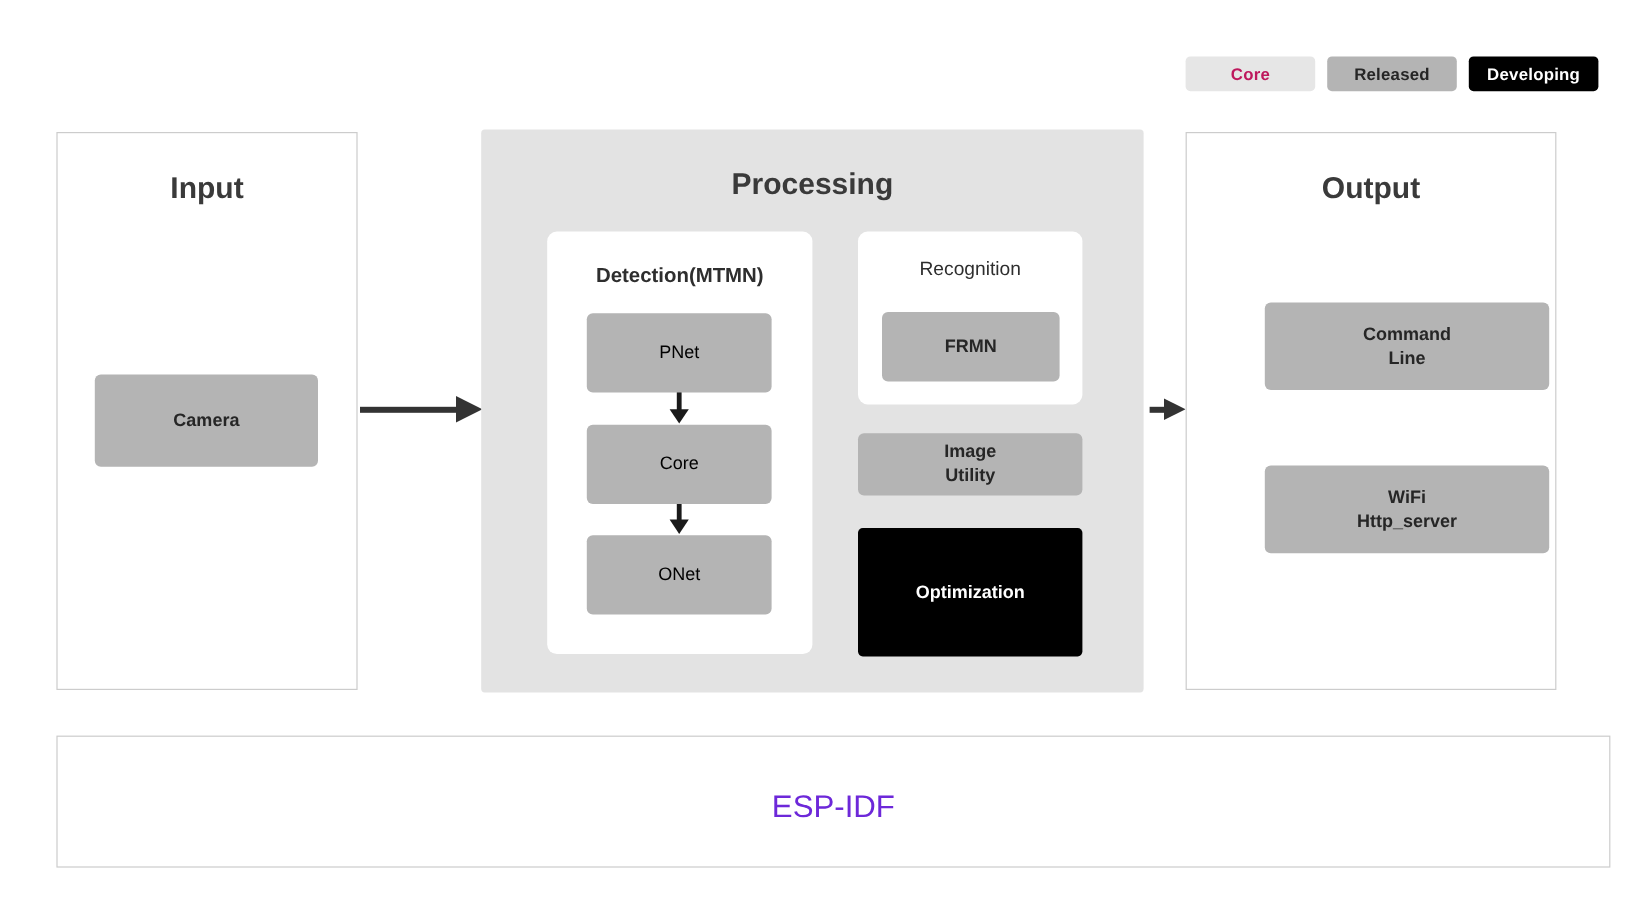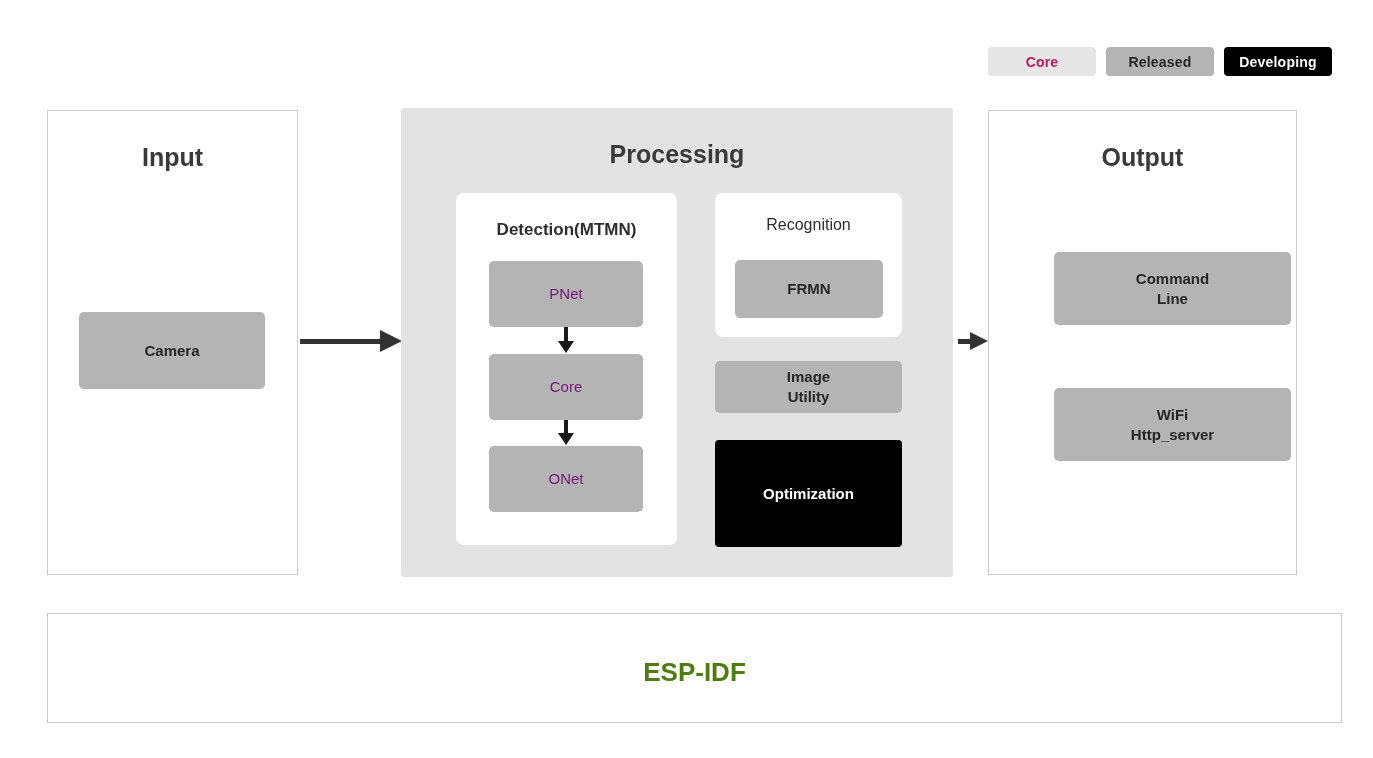--- a/index.html
+++ b/index.html
@@ -79,22 +79,22 @@
   .title-output     { top: 32px; }
   .title-processing { top: 32px; }
 
   .espidf-label {
     position: absolute;
     left: 0;
     top: 43px;
     width: 100%;
     text-align: center;
     font-size: 26px;
-    font-weight: bold;
-    color: #4d7c0f;
+    font-weight: normal;
+    color: #6d28d9;
   }
 
   
   .node {
     position: absolute;
     box-sizing: border-box;
     display: flex;
     align-items: center;
     justify-content: center;
     text-align: center;
@@ -102,21 +102,21 @@
     line-height: 1.32;
   }
   .node-released {
     background: #b4b4b4;
     color: #262626;
     font-size: 15px;
     font-weight: bold;
   }
   .node-plain {
     background: #b4b4b4;
-    color: #701a75;
+    color: #000000;
     font-size: 15px;
     font-weight: normal;
   }
   .node-developing {
     background: #000000;
     color: #ffffff;
     font-size: 15px;
     font-weight: bold;
     border-radius: 4px;
     text-align: right;

